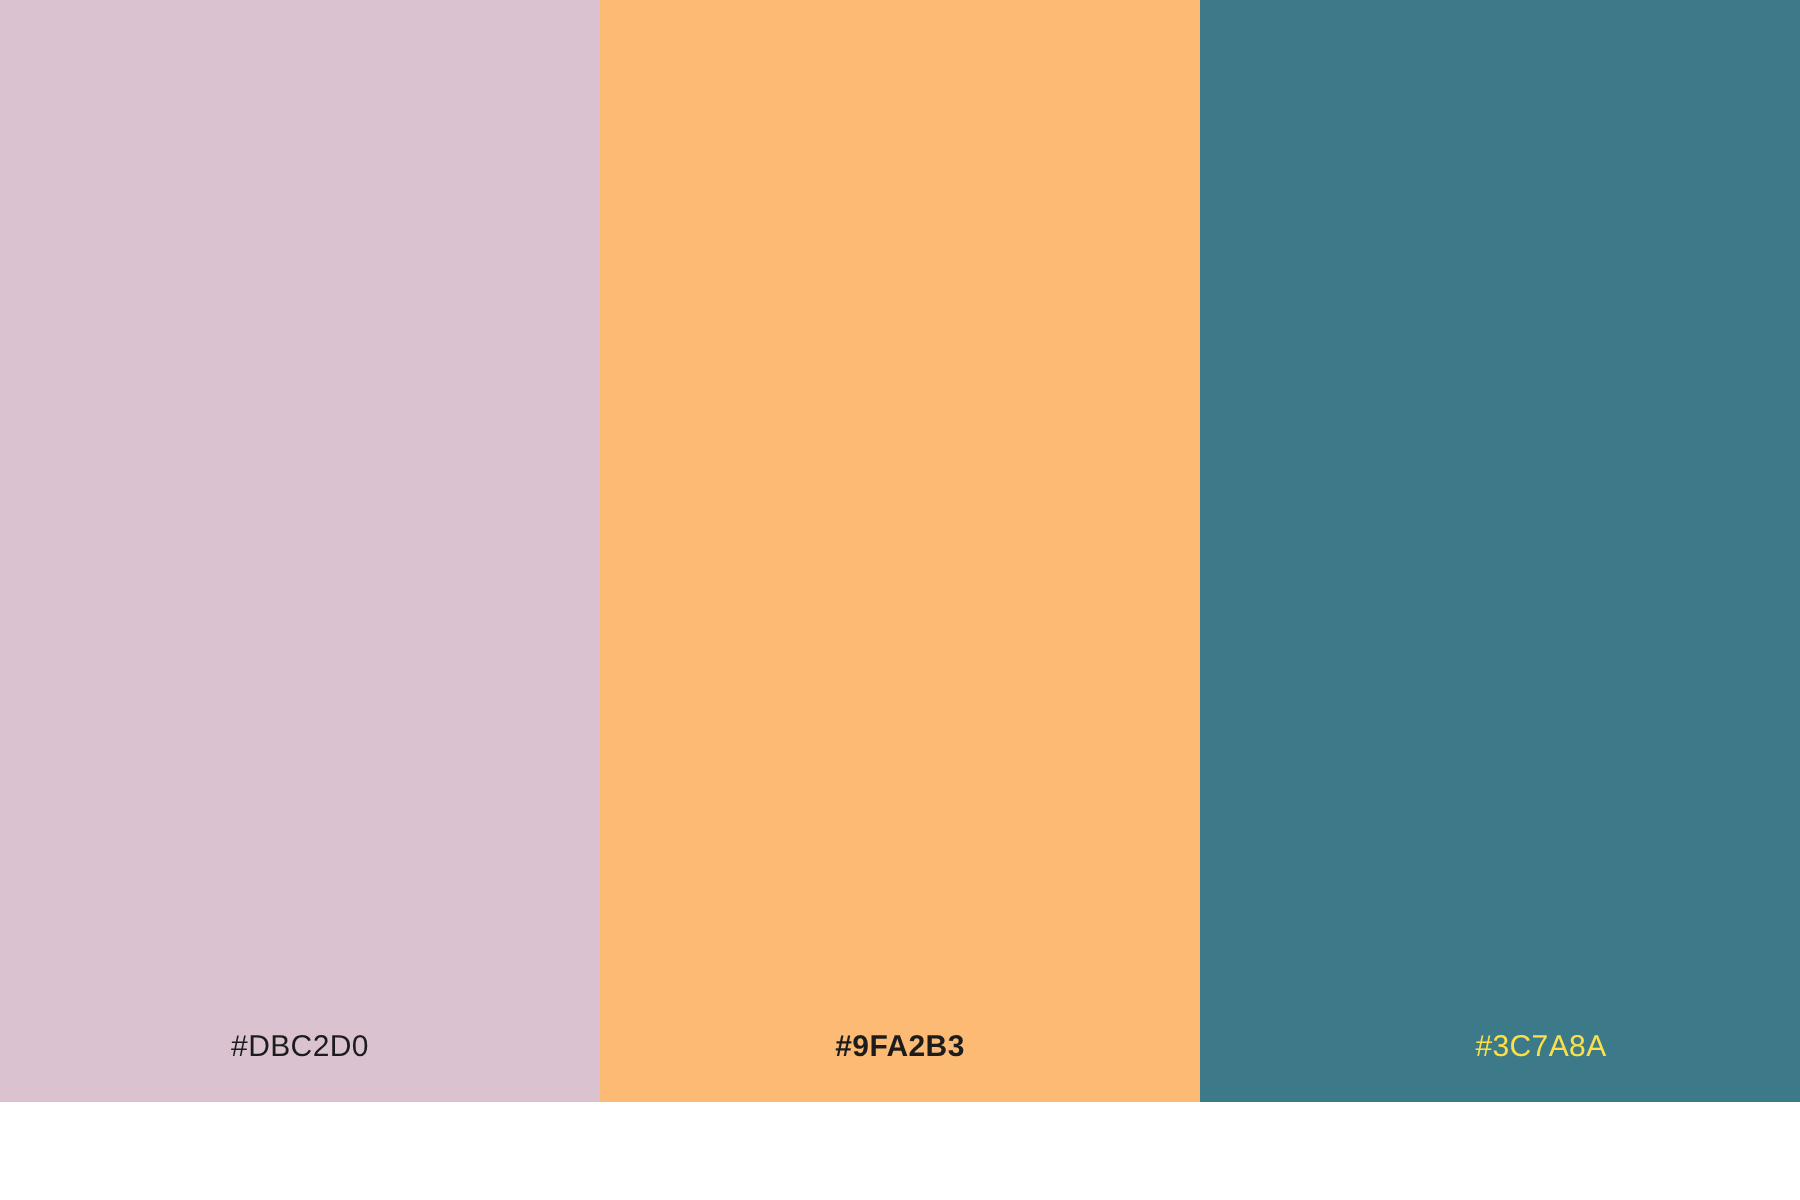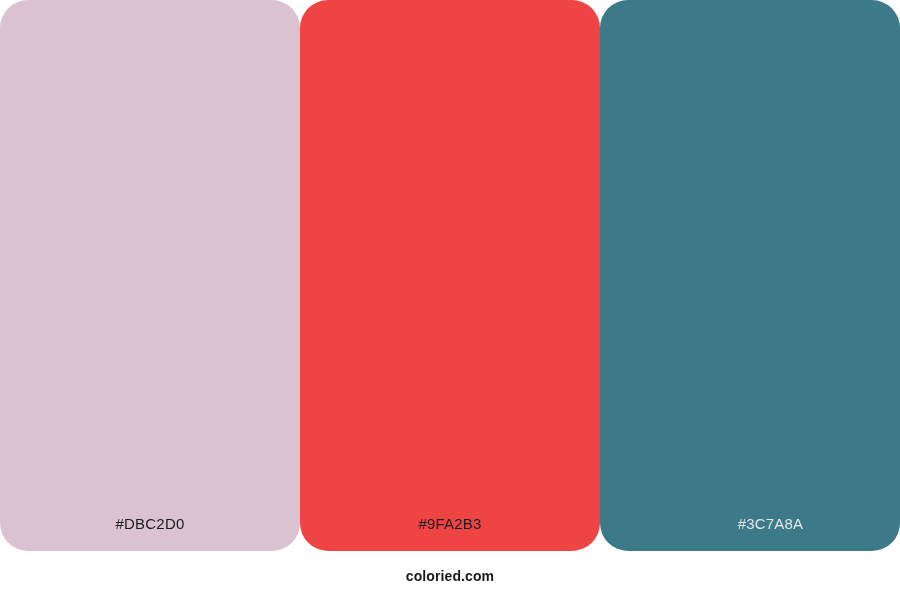--- a/index.html
+++ b/index.html
@@ -28,38 +28,37 @@
   }
   .swatch {
     flex: 1 1 180px;
     width: 180px;
     height: 551px;
     position: relative;
     display: flex;
     align-items: flex-end;
     justify-content: center;
     box-sizing: border-box;
-    border-radius: 28px;
   }
   .swatch-label {
     display: block;
     width: 100%;
     text-align: center;
     font-size: 15px;
     line-height: 1;
     letter-spacing: 0.2px;
     padding-bottom: 20px;
     font-family: "Liberation Sans", sans-serif;
     -webkit-font-smoothing: antialiased;
   }
   .label-dark {
     color: #1c1c1c;
   }
   .label-light {
-    color: #e5e5e5;
+    color: #fde047;
     padding-left: 41px;
   }
   .footer-bar {
     width: 900px;
     height: 49px;
     background: #ffffff;
     display: flex;
     align-items: center;
     justify-content: center;
   }
@@ -75,29 +74,26 @@
 <body>
 
 <div class="palette-page">
 
   <div class="swatch-strip">
 
     <div class="swatch" style="background-color: rgb(219, 194, 208);">
       <span class="swatch-label label-dark">#DBC2D0</span>
     </div>
 
-    <div class="swatch" style="background-color: #ef4444;">
+    <div class="swatch" style="background-color: #fdba74; font-weight: bold;">
       <span class="swatch-label label-dark">#9FA2B3</span>
     </div>
 
     <div class="swatch" style="background-color: rgb(60, 122, 138);">
       <span class="swatch-label label-light">#3C7A8A</span>
     </div>
 
 
 
   </div>
 
-  <div class="footer-bar">
-    <span class="footer-text">coloried.com</span>
-  </div>
 
 </div>
 
 </body></html>

